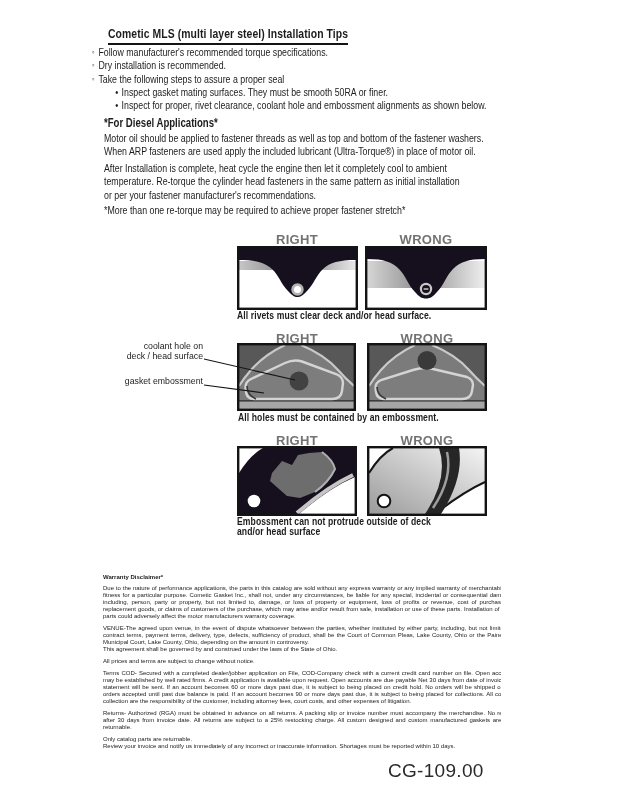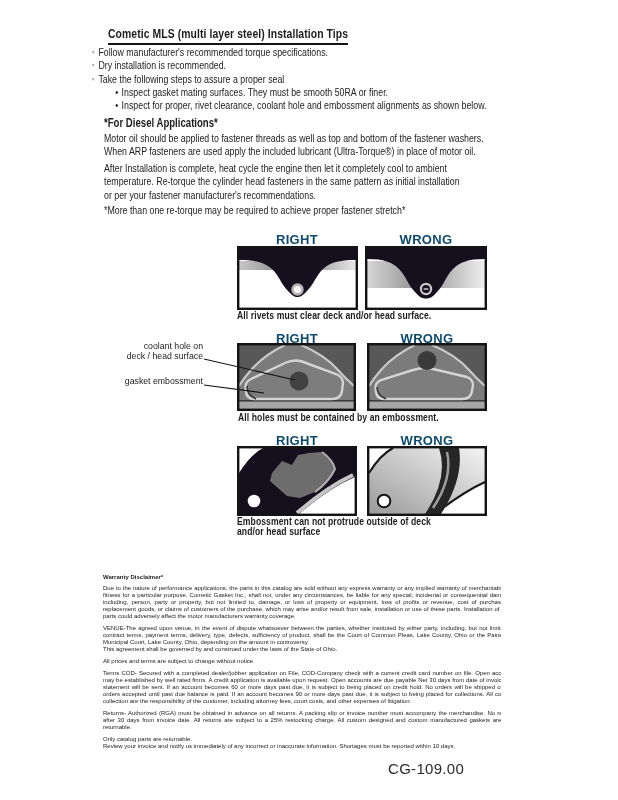--- a/index.html
+++ b/index.html
@@ -17,32 +17,32 @@
   .b-sub{padding-left:29px;}
   .marker{display:inline-block;width:8px;font-size:9px;vertical-align:1px;}
   .marker-sub{display:inline-block;width:8px;font-size:11px;}
 
   .diesel-h{left:104px;top:116px;font-size:12px;font-weight:bold;}
   .bodytxt{font-size:11px;line-height:13.4px;}
   .p1{left:104px;top:132px;}
   .p2{left:104px;top:162px;}
   .note{left:104px;top:204px;}
 
-  .dlabel{font-size:13px;font-weight:bold;letter-spacing:.3px;width:122px;text-align:center;color:#0c4a6e;}
+  .dlabel{font-size:13px;font-weight:bold;letter-spacing:.3px;width:122px;text-align:center;color:#737373;}
   .cap{font-size:10px;font-weight:bold;letter-spacing:.1px;line-height:10.4px;}
 
   .slabel{font-size:9.5px;line-height:10px;width:101px;text-align:right;
           transform:scaleX(0.92);transform-origin:100% 0;}
 
   .fine{left:103px;top:574px;width:413px;font-size:6px;line-height:7px;text-align:justify;color:#222;}
   .fine-h{font-weight:bold;margin-bottom:4px;text-align:left;}
   .fb{margin:0 0 0 0;}
   .fb.gap{margin-bottom:5px;}
 
-  .code{left:388px;top:760px;font-size:15px;letter-spacing:.3px;color:#2a2a2a;}
+  .code{left:388px;top:760px;font-size:19px;letter-spacing:.3px;color:#2a2a2a;}
   svg{display:block;}
 </style>
 </head>
 <body>
 
 <div id="page">
 
   <div class="abs title squish">Cometic MLS (multi layer steel) Installation Tips</div>
 
   <div class="abs bullets squish">

